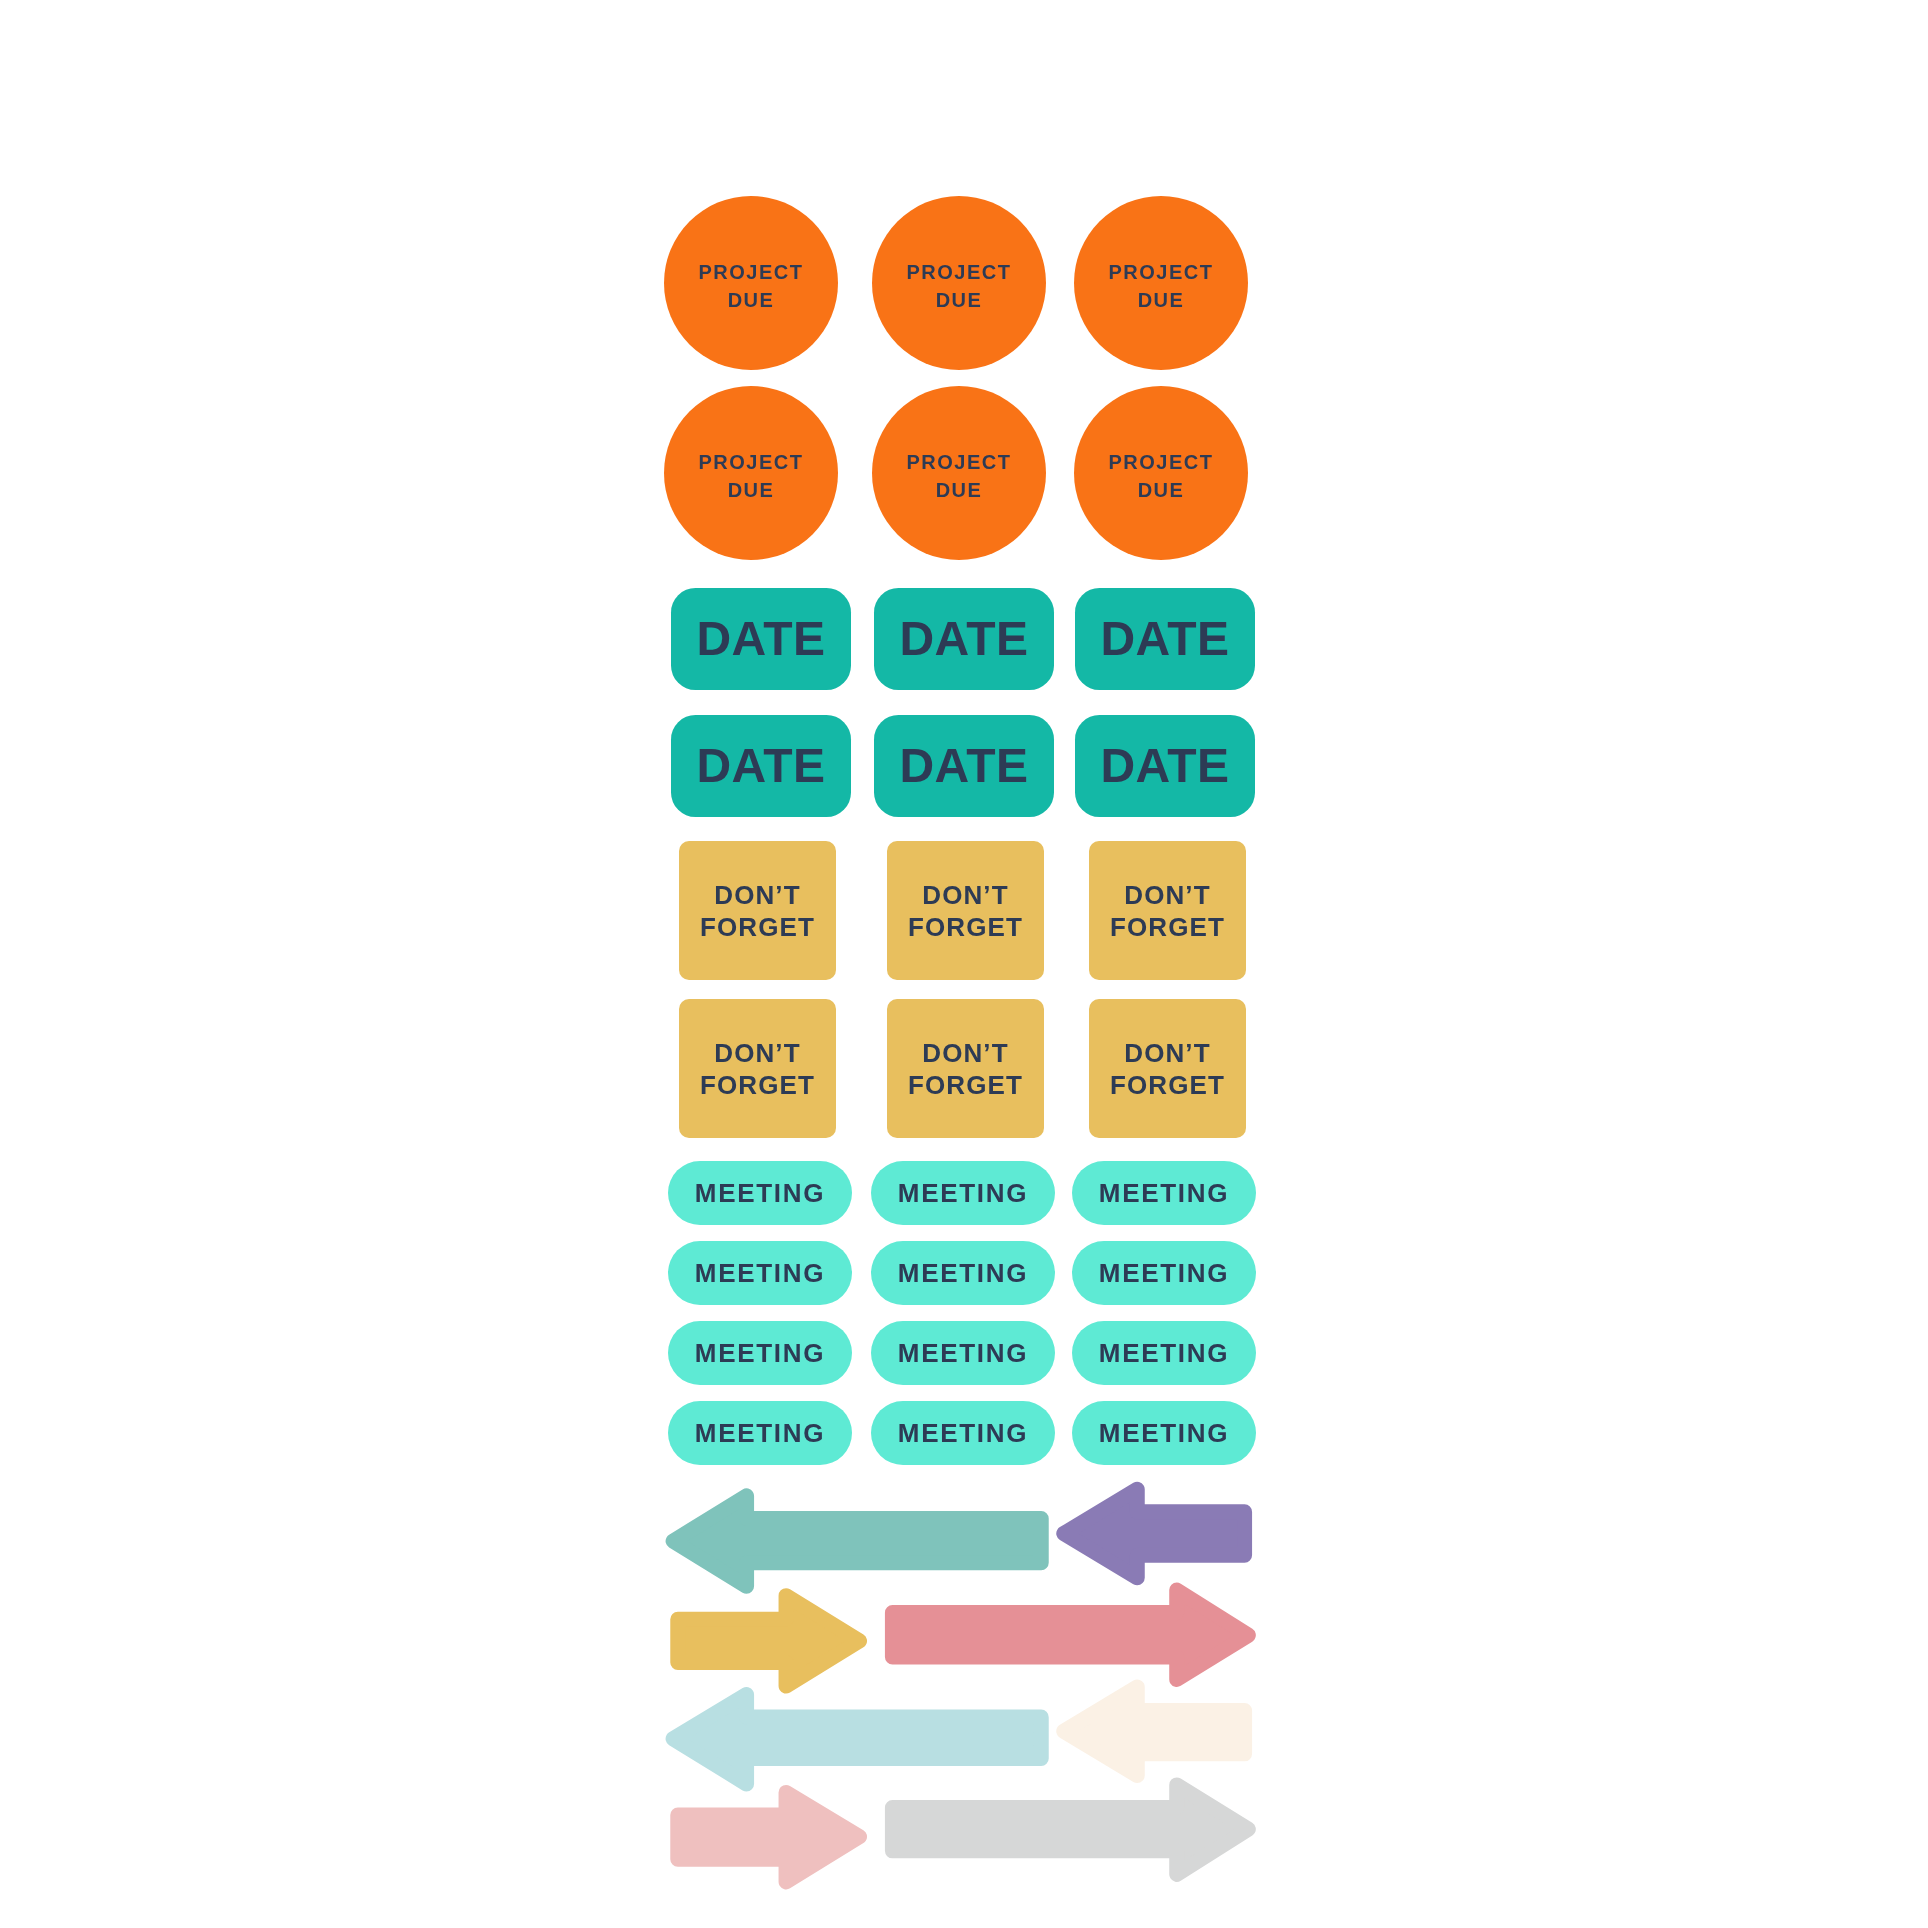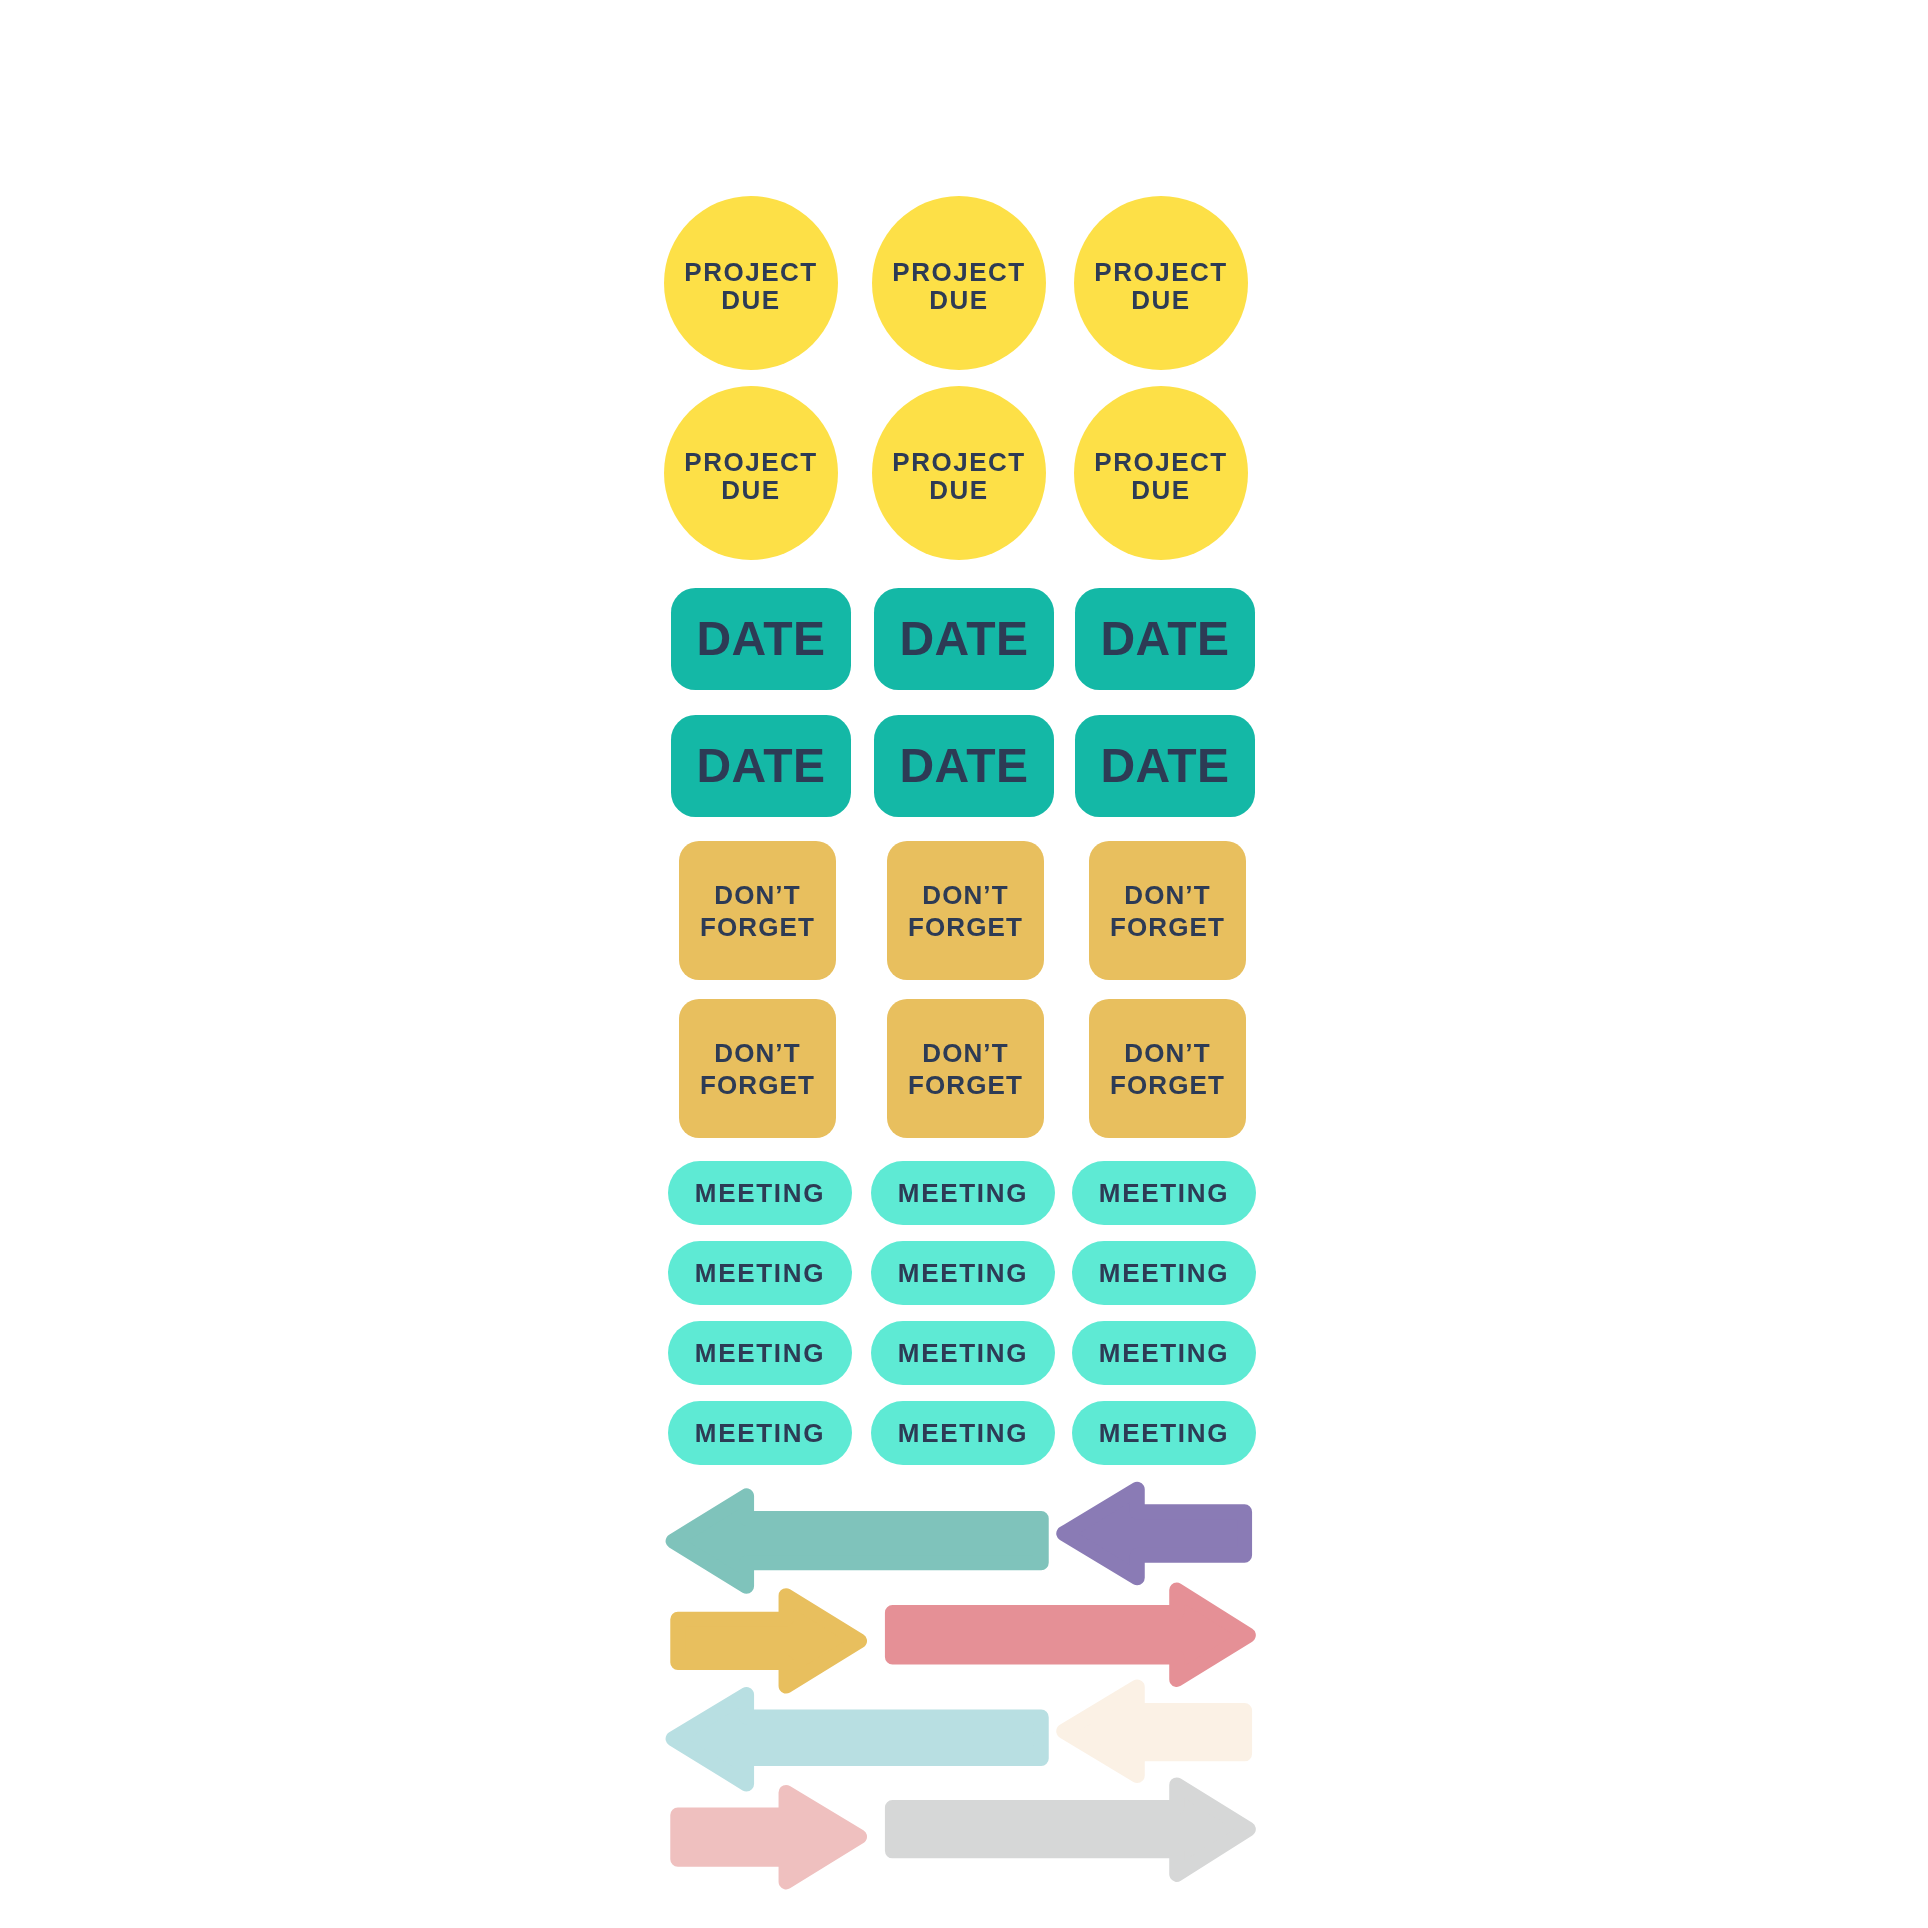--- a/index.html
+++ b/index.html
@@ -1,21 +1,21 @@
 <!DOCTYPE html>
 <html style="font-size:15px"><head>
 <meta charset="utf-8">
 <style>
   html, body { margin: 0; padding: 0; background: #ffffff; }
   body { width: 1928px; height: 1928px; position: relative; overflow: hidden; font-family: "Liberation Sans", "DejaVu Sans", sans-serif; }
   .sheet { position: absolute; left: 0; top: 0; width: 1928px; height: 1928px; }
   .sticker { position: absolute; display: flex; flex-direction: column; align-items: center; justify-content: center; color: #2d3b55; font-weight: 700; text-align: center; box-sizing: border-box; }
-  .circle { width: 174px; height: 174px; border-radius: 50%; background: #fde047; font-size: 26px; line-height: 28px; letter-spacing: 1.5px; padding-top: 5.6px; }
+  .circle { width: 174px; height: 174px; border-radius: 50%; background: #f97316; font-size: 20px; line-height: 28px; letter-spacing: 1.5px; padding-top: 5.6px; }
   .date { width: 180px; height: 102px; border-radius: 24.5px; background: #14b8a6; font-size: 48px; line-height: 48px; letter-spacing: 0.5px; }
-  .dontforget { width: 157px; height: 139px; border-radius: 20px; background: #e8bf5e; font-size: 26px; line-height: 32px; letter-spacing: 1.1px; }
+  .dontforget { width: 157px; height: 139px; border-radius: 10px; background: #e8bf5e; font-size: 26px; line-height: 32px; letter-spacing: 1.1px; }
   .meeting { width: 184px; height: 64px; border-radius: 32px; background: #5eead4; font-size: 26px; line-height: 26px; letter-spacing: 1.7px; }
   .line { display: block; white-space: nowrap; }
   svg.arrows { position: absolute; left: 0; top: 0; width: 1928px; height: 1928px; }
   svg.arrows polygon { stroke-linejoin: round; stroke-width: 16; }
 </style>
 </head>
 <body>
 
 <div class="sheet">
 

